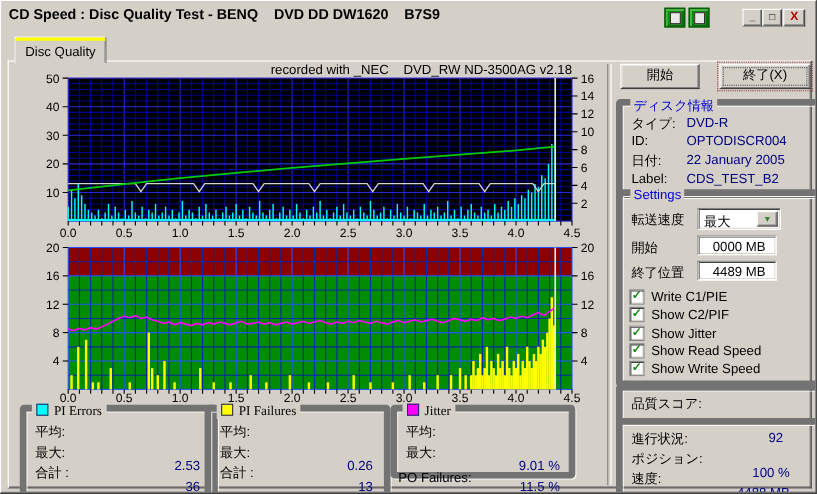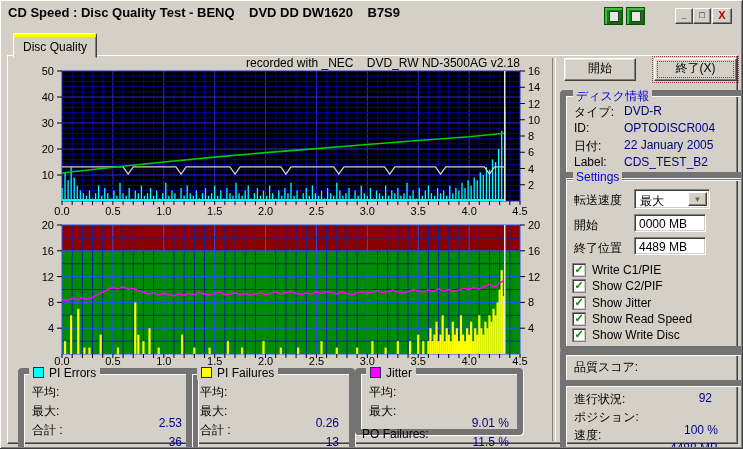--- a/index.html
+++ b/index.html
@@ -28,36 +28,36 @@
   #tabpage{position:absolute;left:7px;top:55px;width:729px;height:387px;background:#d4d0c8;z-index:1;
            border:1px solid;border-color:#fff #404040 #404040 #fff;box-shadow:inset -1px -1px 0 #808080;}
   
   .chart{position:absolute;z-index:2;}
   #chart-top{left:10px;top:57px;}
   #chart-bottom{left:10px;top:218px;}
   
   .group{position:absolute;z-index:2;border:6px solid #737373;border-radius:4px;
          box-shadow:inset 1px 1px 0 #fbfaf8, 1px 1px 0 #fbfaf8;}
   .group-title{position:absolute;top:-8px;left:7px;background:#d4d0c8;padding:0 3px;color:#0000d4;}
-  .stat-title{position:absolute;top:-8px;left:5px;background:#d4d0c8;padding:0 4px;color:#000;}
+  .stat-title{position:absolute;top:-8px;left:5px;background:#d4d0c8;padding:0 4px;color:#000;font-family:Liberation Serif, serif;}
   .swatch{display:inline-block;width:9px;height:9px;border:1px solid #2a2a66;vertical-align:-1px;margin-right:5px;}
   .row{position:absolute;left:0;right:0;height:16px;}
   .row .lab{position:absolute;left:8px;}
   .row .val{position:absolute;right:10px;color:#000080;margin-top:32px;}
   
   #sep-v{position:absolute;left:552px;top:58px;width:2px;height:383px;z-index:2;
          border-left:1px solid #808080;border-right:1px solid #fff;}
   .btn{position:absolute;z-index:2;background:#d4d0c8;text-align:center;line-height:19px;
        border:1px solid;border-color:#fff #404040 #404040 #fff;
        box-shadow:inset -1px -1px 0 #808080, inset 1px 1px 0 #e9e7e2;cursor:default;}
   #btn-exit{outline:1px dotted #9a4040;outline-offset:1px;}
   #btn-exit .inner-focus{position:absolute;inset:2px;border:1px dotted #555;}
   .field{position:absolute;background:#fff;border:1px solid;border-color:#808080 #fff #fff #808080;
          box-shadow:inset 1px 1px 0 #404040, inset -1px -1px 0 #d4d0c8;
-         padding:2px 0 0 4px;box-sizing:border-box;}
+         padding:2px 0 0 4px;box-sizing:border-box;text-align:center;}
   .dropdown{position:absolute;background:#fff;border:1px solid;border-color:#808080 #fff #fff #808080;
             box-shadow:inset 1px 1px 0 #404040, inset -1px -1px 0 #d4d0c8;box-sizing:border-box;}
   .dropdown .txt{position:absolute;left:5px;top:3px;}
   .drop-btn{position:absolute;right:2px;top:2px;bottom:2px;width:17px;background:#d4d0c8;
             border:1px solid;border-color:#fff #404040 #404040 #fff;box-shadow:inset -1px -1px 0 #808080;
             text-align:center;color:#2e8b2e;font-size:8px;line-height:14px;}
   .cb-row{position:absolute;left:6px;height:15px;}
   .cb{position:absolute;left:0;top:1px;width:12px;height:12px;background:#fff;
       border:1px solid #808080;box-shadow:inset 1px 1px 0 #404040, inset -1px -1px 0 #d4d0c8;
       text-align:center;line-height:11px;font-size:11px;font-weight:bold;color:#0a8a0a;}
@@ -690,21 +690,21 @@
   <div class="cb-row" style="top:117px">
       <span class="cb">✓</span>
       <span class="cb-lab">Show Jitter</span>
     </div>
   <div class="cb-row" style="top:133px">
       <span class="cb">✓</span>
       <span class="cb-lab">Show Read Speed</span>
     </div>
   <div class="cb-row" style="top:149px">
       <span class="cb">✓</span>
-      <span class="cb-lab">Show Write Disc</span>
+      <span class="cb-lab">Show Write Speed</span>
     </div>
 </div>
 
 <div class="group" id="grp-quality" style="left:560px;top:349px;width:176px;height:25px">
   <div class="row" style="top:4px">
       <span class="lab">品質スコア:</span>
       <span class="val" style="right:30px">92</span>
     </div>
 </div>
 

